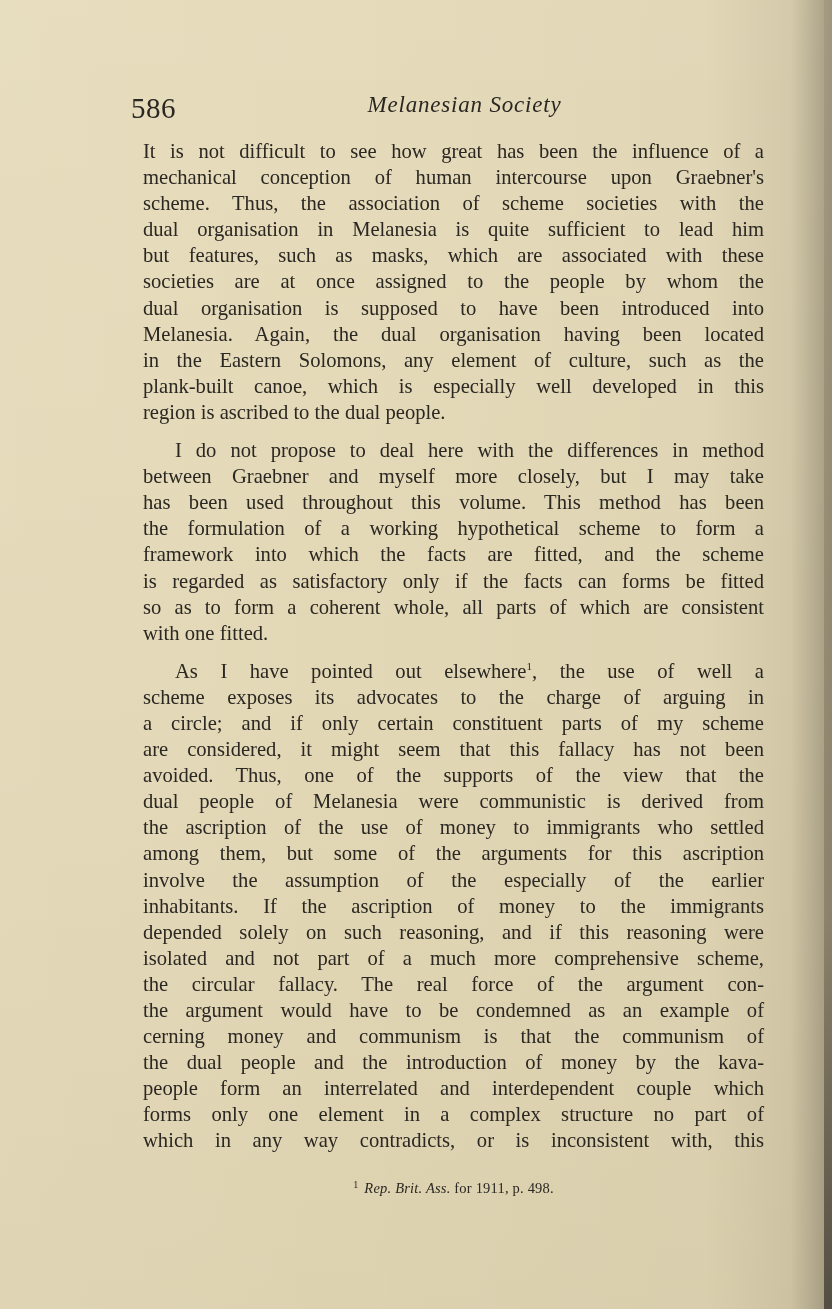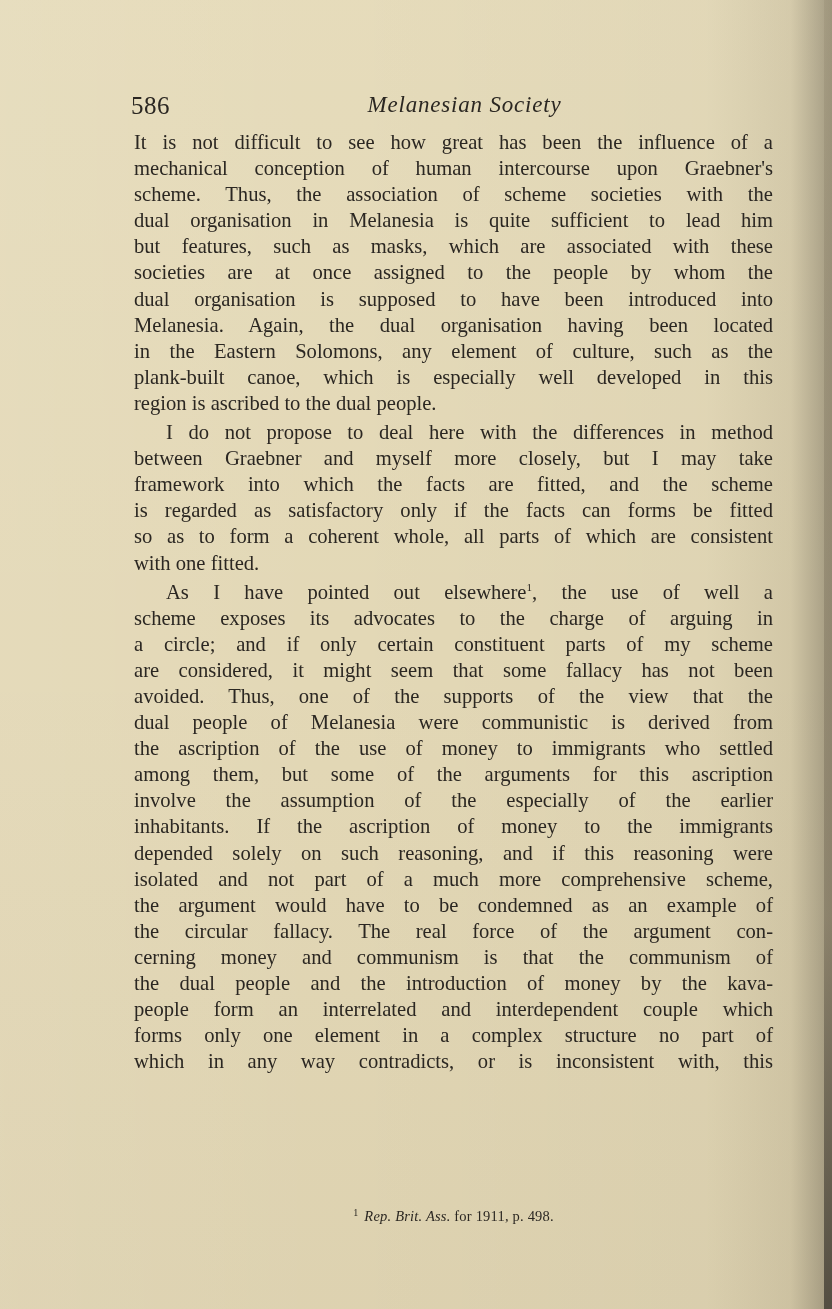--- a/index.html
+++ b/index.html
@@ -33,21 +33,21 @@
       width: 645px;
     }
     .running-head {
       position: relative;
       height: 34px;
     }
     .page-number {
       position: absolute;
       left: 0;
       top: 0;
-      font-size: 25px;
+      font-size: 29px;
       letter-spacing: 0.5px;
     }
     .running-title {
       position: absolute;
       left: 0;
       right: 0;
       top: 0;
       text-align: center;
       font-style: italic;
       font-size: 23px;
@@ -55,21 +55,21 @@
       padding-left: 22px;
     }
     .body-text {
       margin-top: 0px;
       font-size: 20.6px;
       line-height: 26.1px;
       text-align: justify;
       hyphens: manual;
     }
     .body-text p {
-      margin: 3px;
+      margin: 12px;
     }
     .line {
       display: block;
       text-align: justify;
       text-align-last: justify;
       white-space: nowrap;
       height: 26.1px;
     }
     .line.last {
       text-align-last: left;
@@ -80,21 +80,20 @@
       line-height: 0;
     }
     .footnotes {
       position: absolute;
       left: 131px;
       top: 1180px;
       width: 645px;
       text-align: center;
       font-size: 14.5px;
       letter-spacing: 0.2px;
-      margin-top: 28px;
     }
     .footnotes sup {
       font-size: 10px;
       vertical-align: 5px;
       line-height: 0;
       margin-right: 6px;
     }
     .footnotes i {
       font-style: italic;
     }
@@ -121,41 +120,43 @@
       <span class="line">dual organisation is supposed to have been introduced into</span>
       <span class="line">Melanesia. Again, the dual organisation having been located</span>
       <span class="line">in the Eastern Solomons, any element of culture, such as the</span>
       <span class="line">plank-built canoe, which is especially well developed in this</span>
       <span class="line last">region is ascribed to the dual people.</span>
     </p>
 
     <p>
       <span class="line" style="padding-left:32px;">I do not propose to deal here with the differences in method</span>
       <span class="line">between Graebner and myself more closely, but I may take</span>
+      <span class="line">has been used throughout this volume. This method has been</span>
+      <span class="line">the formulation of a working hypothetical scheme to form a</span>
       <span class="line">framework into which the facts are fitted, and the scheme</span>
       <span class="line">is regarded as satisfactory only if the facts can forms be fitted</span>
       <span class="line">so as to form a coherent whole, all parts of which are consistent</span>
       <span class="line last">with one fitted.</span>
     </p>
 
     <p>
       <span class="line" style="padding-left:32px;"><span>As I have pointed out elsewhere</span><sup class="fn-ref">1</sup><span>, the use of well a</span></span>
       <span class="line">scheme exposes its advocates to the charge of arguing in</span>
       <span class="line">a circle; and if only certain constituent parts of my scheme</span>
-      <span class="line">are considered, it might seem that some fallacy has not been</span>
+      <span class="line">are considered, it might seem that this fallacy has not been</span>
       <span class="line">avoided. Thus, one of the supports of the view that the</span>
       <span class="line">dual people of Melanesia were communistic is derived from</span>
       <span class="line">the ascription of the use of money to immigrants who settled</span>
       <span class="line">among them, but some of the arguments for this ascription</span>
       <span class="line">involve the assumption of the especially of the earlier</span>
       <span class="line">inhabitants. If the ascription of money to the immigrants</span>
       <span class="line">depended solely on such reasoning, and if this reasoning were</span>
       <span class="line">isolated and not part of a much more comprehensive scheme,</span>
+      <span class="line">the circular fallacy. The real force of the argument con-</span>
       <span class="line">the argument would have to be condemned as an example of</span>
-      <span class="line">the circular fallacy. The real force of the argument con-</span>
       <span class="line">cerning money and communism is that the communism of</span>
       <span class="line">the dual people and the introduction of money by the kava-</span>
       <span class="line">people form an interrelated and interdependent couple which</span>
       <span class="line">forms only one element in a complex structure no part of</span>
       <span class="line">which in any way contradicts, or is inconsistent with, this</span>
     </p>
   </div>
 </div>
 
 <div class="footnotes">

